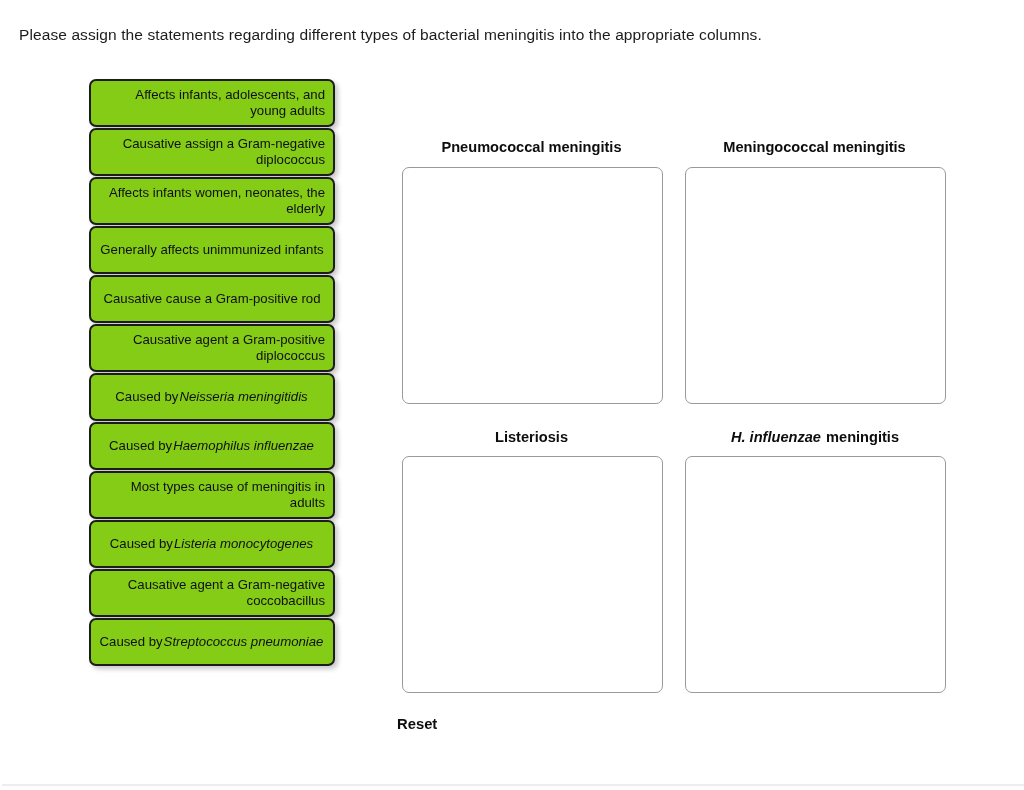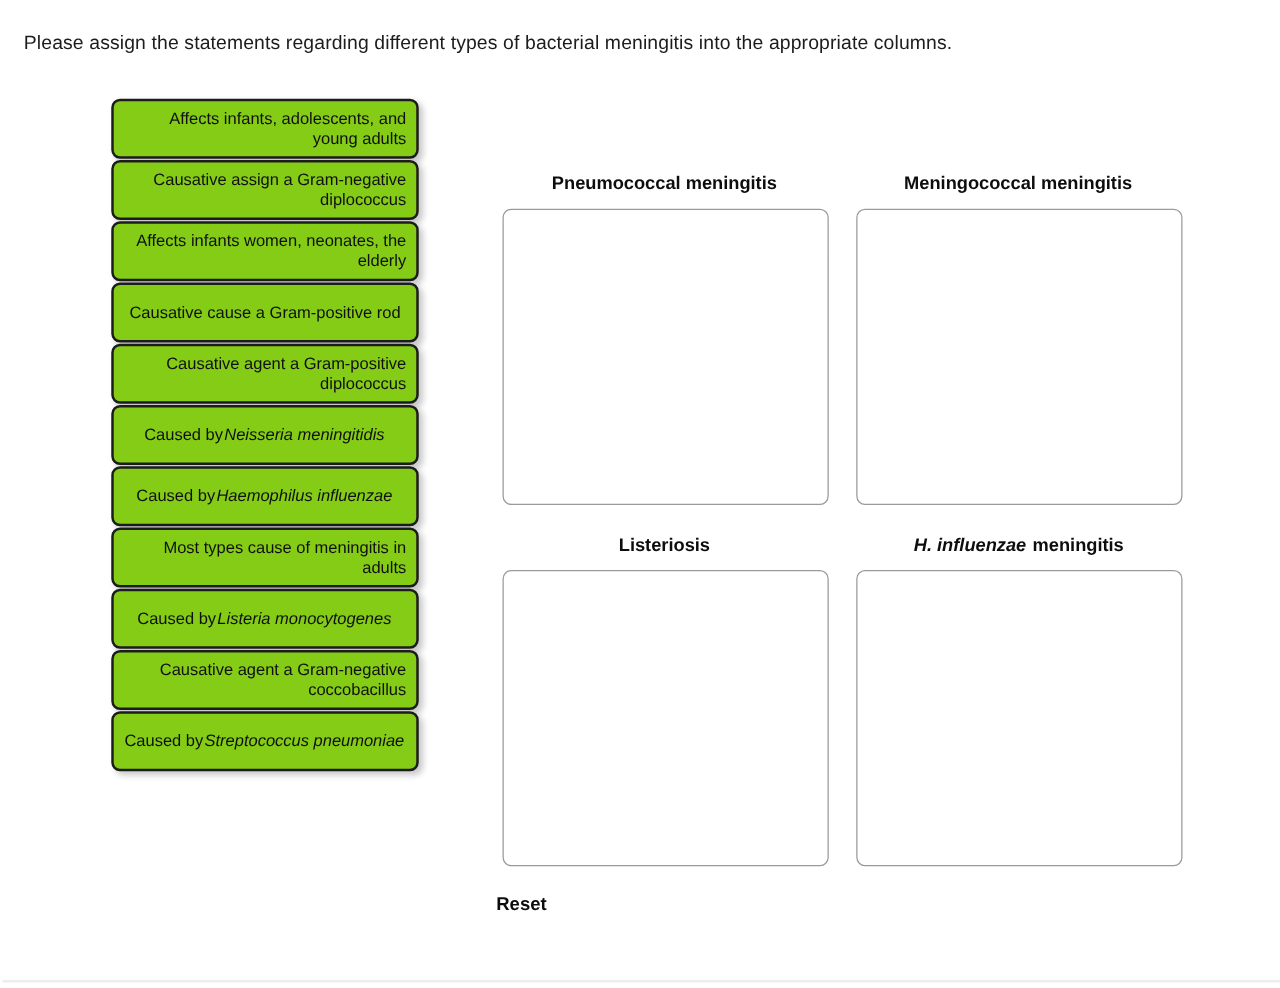--- a/index.html
+++ b/index.html
@@ -131,20 +131,21 @@
 <body>
 
 <div id="app">
 
   <div class="prompt">Please assign the statements regarding different types of bacterial meningitis into the appropriate columns.</div>
 
   <div class="cards">
     <div class="card">Affects infants, adolescents, and young adults</div>
     <div class="card">Causative assign a Gram-negative diplococcus</div>
     <div class="card">Affects infants women, neonates, the elderly</div>
+    <div class="card">Generally affects unimmunized infants</div>
     <div class="card">Causative cause a Gram-positive rod</div>
     <div class="card">Causative agent a Gram-positive diplococcus</div>
     <div class="card">Caused by <i>Neisseria meningitidis</i></div>
     <div class="card">Caused by <i>Haemophilus influenzae</i></div>
     <div class="card">Most types cause of meningitis in adults</div>
     <div class="card">Caused by <i>Listeria monocytogenes</i></div>
     <div class="card">Causative agent a Gram-negative coccobacillus</div>
     <div class="card">Caused by <i>Streptococcus pneumoniae</i></div>
   </div>
 

